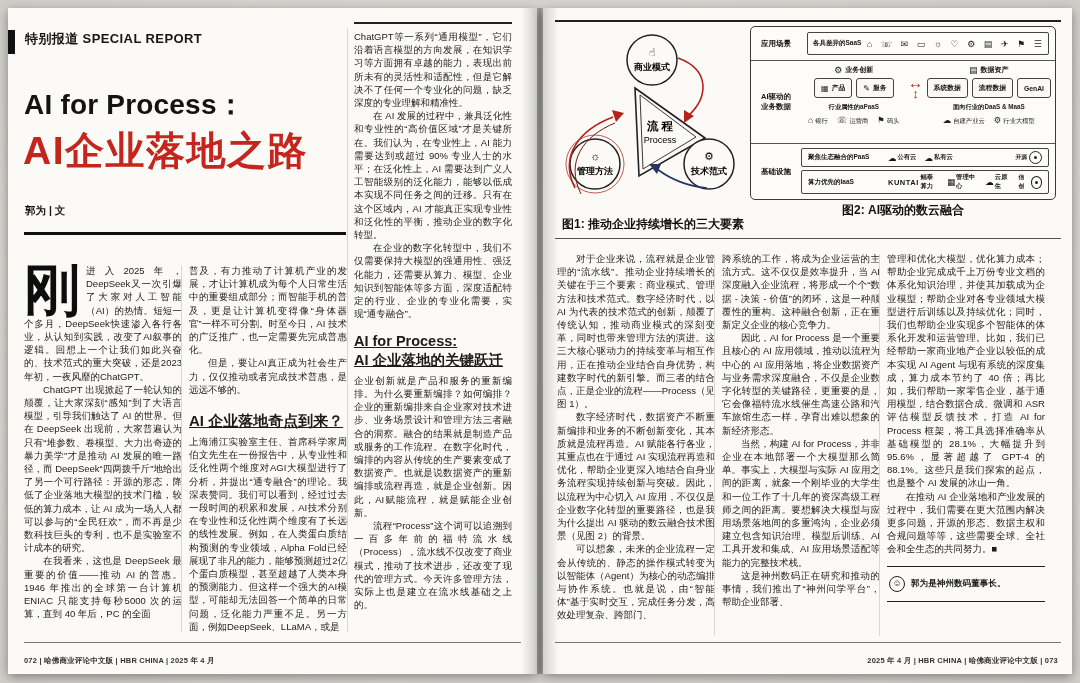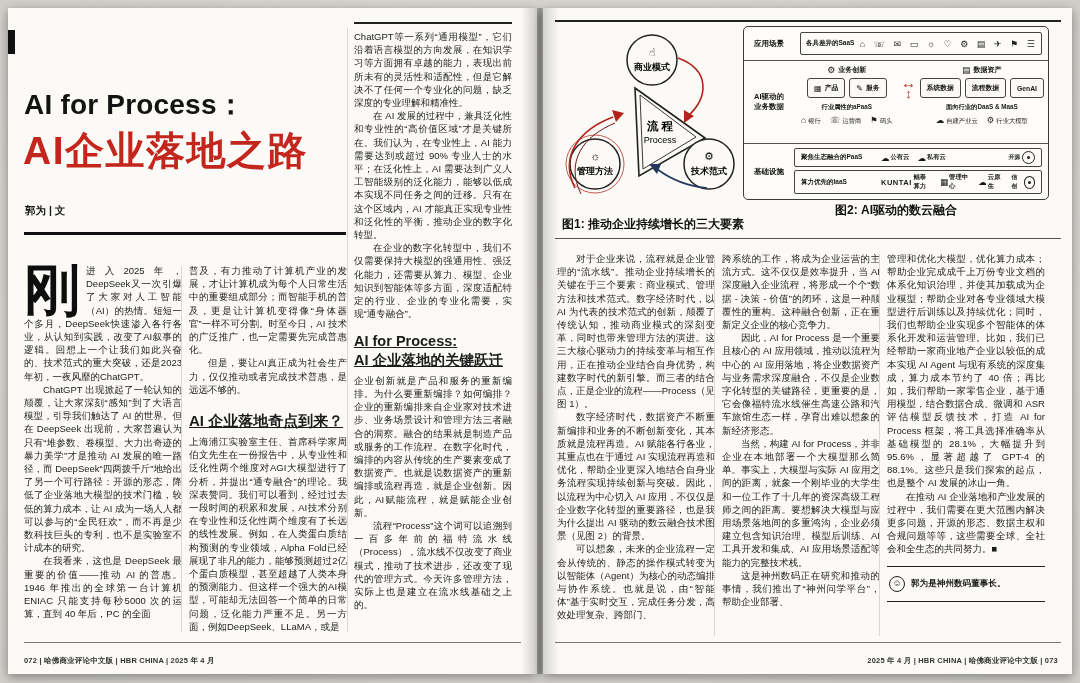--- a/index.html
+++ b/index.html
@@ -66,21 +66,21 @@
   .R-c2{left:179px;top:244px;height:386px;}
   .R-c3{left:344px;top:244px;height:386px;}
   .R-sep1{left:171px;top:246px;height:382px;}
   .R-sep2{left:336px;top:246px;height:382px;}
 
   .fig1{position:absolute;left:14px;top:18px;width:192px;}
   .fig1 svg{display:block;}
   .figcap{font-size:12px;font-weight:800;text-align:center;margin-top:2px;color:#111;}
   svg text{font-family:"Liberation Sans","DejaVu Sans",sans-serif;}
 
-  .fig2{position:absolute;left:200px;top:18px;width:306px;}
+  .fig2{position:absolute;left:207px;top:18px;width:306px;}
   .f2frame{border:1.5px solid #3a3a3a;border-radius:5px;background:#fdfcf9;}
   .f2row{display:flex;align-items:stretch;}
   .f2row + .f2row{border-top:1px solid #555;}
   .f2label{
     flex:0 0 46px;display:flex;align-items:center;justify-content:center;
     font-size:7.5px;font-weight:800;text-align:center;padding:2px;
   }
   .pre{white-space:pre-line;line-height:1.4;}
   .f2r1{height:33px;}
   .f2r1box{
@@ -134,20 +134,21 @@
   }
   .author-note{font-size:8.6px;font-weight:700;text-align:left;text-indent:0;}
 </style>
 </head>
 <body>
 
 <div class="spread">
 
   <div class="page left">
     <div class="section-tab"></div>
+    <div class="kicker">特别报道 SPECIAL REPORT</div>
     <div class="title-en">AI for Process：</div>
     <div class="title-cn">AI企业落地之路</div>
     <div class="byline">郭为 | 文</div>
     <div class="title-rule"></div>
     <div class="col3-toprule"></div>
 
     <div class="bodycol L-c1">
       <p><span class="dropcap">刚</span><span>进入2025年，DeepSeek又一次引爆了大家对人工智能（AI）的热情。短短一个多月，DeepSeek快速渗入各行各业，从认知到实践，改变了AI叙事的逻辑。回想上一个让我们如此兴奋的、技术范式的重大突破，还是2023年初，一夜风靡的ChatGPT。</span></p>
       <p class="ind">ChatGPT 出现掀起了一轮认知的颠覆，让大家深刻“感知”到了大语言模型，引导我们触达了 AI 的世界。但在 DeepSeek 出现前，大家普遍认为只有“堆参数、卷模型、大力出奇迹的暴力美学”才是推动 AI 发展的唯一路径，而 DeepSeek“四两拨千斤”地给出了另一个可行路径：开源的形态，降低了企业落地大模型的技术门槛，较低的算力成本，让 AI 成为一场人人都可以参与的“全民狂欢”，而不再是少数科技巨头的专利，也不是实验室不计成本的研究。</p>
       <p class="ind">在我看来，这也是 DeepSeek 最重要的价值——推动 AI 的普惠。1946 年推出的全球第一台计算机 ENIAC 只能支持每秒5000 次的运算，直到 40 年后，PC 的全面</p>

